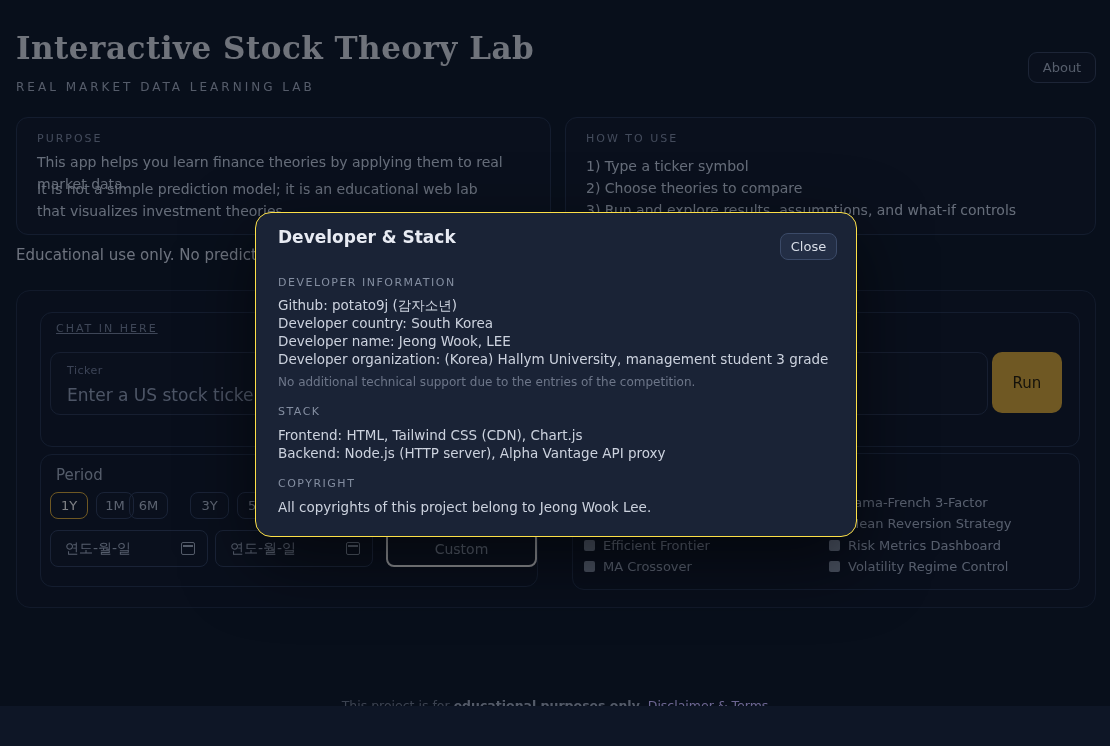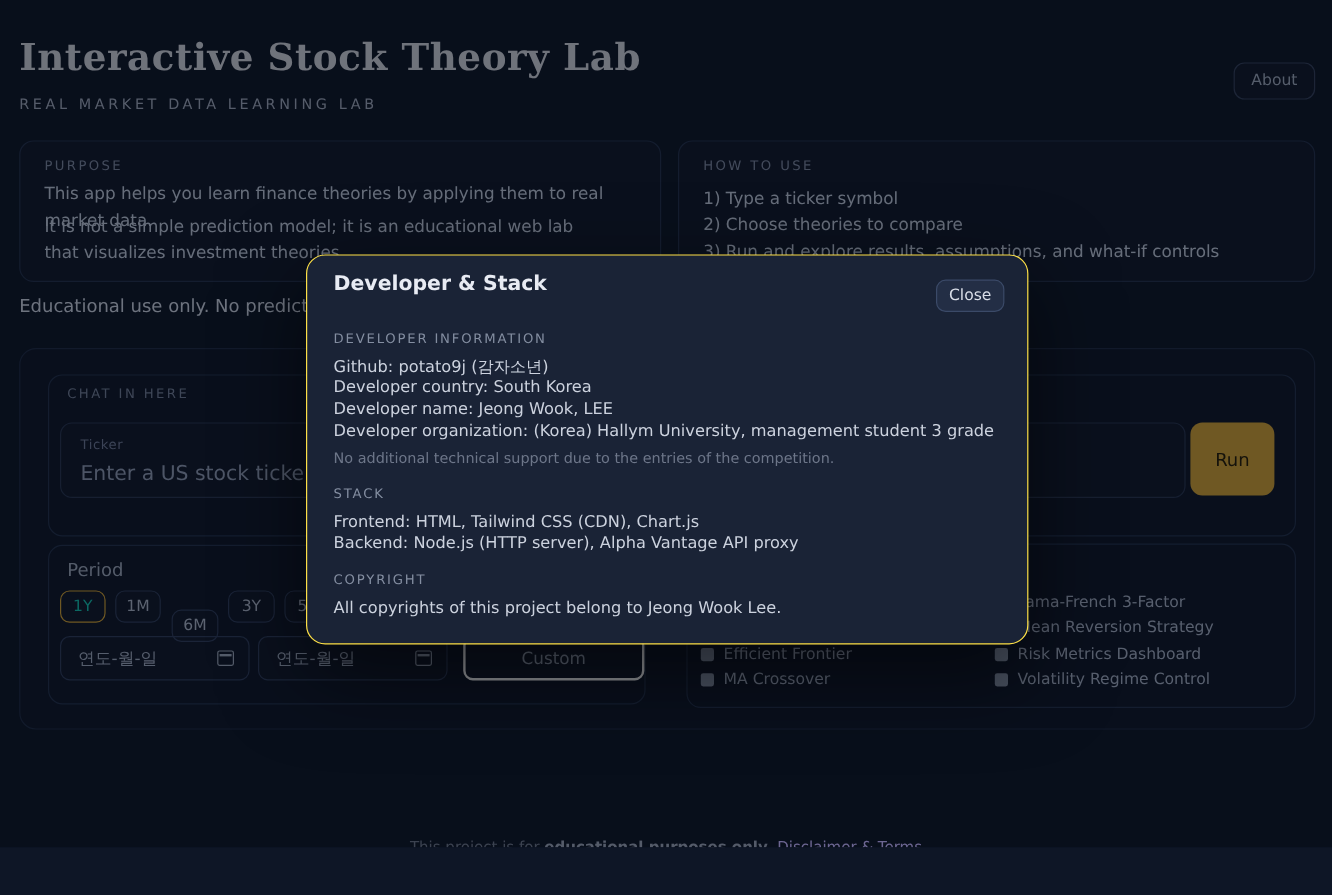--- a/index.html
+++ b/index.html
@@ -20,34 +20,34 @@
   .card-label{font-size:11px;letter-spacing:2px;color:#79839a;}
   .card-text{font-size:14px;color:#b9c2d2;line-height:22px;}
 
   .notice{left:16px;top:246px;font-size:15px;color:#c5ccd9;}
 
   
   .outer-panel{left:16px;top:290px;width:1078px;height:316px;border:1px solid #1f2b42;
                border-radius:14px;background:rgba(255,255,255,.008);}
   .chat-panel{left:40px;top:312px;width:1038px;height:133px;border:1px solid #233049;
               border-radius:12px;}
-  .chat-label{left:56px;top:322px;font-size:11px;letter-spacing:2px;color:#707b92;}
+  .chat-label{left:56px;top:322px;font-size:11px;letter-spacing:2px;color:#707b92;text-decoration:underline;}
   .ticker-box{left:50px;top:352px;width:936px;height:61px;border:1px solid #28344e;
               border-radius:10px;background:rgba(255,255,255,.01);cursor:text;}
   .ticker-label{left:66px;top:363px;font-size:11px;letter-spacing:.5px;color:#6b7590;}
   .ticker-ph{left:66px;top:384px;font-size:17px;color:#8b96ad;}
   .run-btn{left:992px;top:352px;width:70px;height:61px;border-radius:10px;background:#c99b33;
            color:#241c08;font-size:15px;display:flex;align-items:center;justify-content:center;cursor:pointer;}
 
   .period-panel{left:40px;top:454px;width:496px;height:131px;border:1px solid #233049;border-radius:12px;}
   .period-label{left:56px;top:466px;font-size:15px;color:#98a2b4;}
   .chip{top:492px;height:27px;border:1px solid #2e3b58;border-radius:8px;font-size:13px;
         color:#a7b0c2;display:flex;align-items:center;justify-content:center;cursor:pointer;
         background:rgba(255,255,255,.012);box-sizing:border-box;}
-  .chip.active{border-color:#c99b33;color:#14b8a6;}
+  .chip.active{border-color:#c99b33;color:#e5e5e5;}
   .date-box{top:530px;width:158px;height:37px;border:1px solid #2e3b58;border-radius:8px;
             display:flex;align-items:center;box-sizing:border-box;padding:0 12px 0 14px;
             font-size:14px;color:#9aa4b8;cursor:pointer;background:rgba(255,255,255,.012);}
   .date-box .txt{flex:1;}
   .cal{width:12px;height:11px;border:1.5px solid #98a2b4;border-radius:2px;position:relative;}
   .cal::before{content:"";position:absolute;left:1px;right:1px;top:2px;height:1.5px;background:#98a2b4;}
   .custom-btn{left:386px;top:530px;width:151px;height:37px;border:2px solid #ffffff;border-radius:8px;
               font-size:14px;color:#98a2b4;display:flex;align-items:center;justify-content:center;
               cursor:pointer;background:rgba(255,255,255,.012);box-sizing:border-box;text-align:right;}
 
@@ -106,21 +106,21 @@
   <div class="abs ticker-box">
     <div class="abs ticker-label" style="left:16px;top:11px;">Ticker</div>
     <div class="abs ticker-ph" style="left:16px;top:32px;">Enter a US stock ticker (</div>
   </div>
   <div class="abs run-btn">Run</div>
 
   <div class="abs period-panel"></div>
   <div class="abs period-label">Period</div>
   <div class="abs chip active" style="left:50px;width:38px;">1Y</div>
   <div class="abs chip" style="left:96px;width:38px;">1M</div>
-  <div class="abs chip" style="left:143px;width:39px;margin-top:16px;">6M</div>
+  <div class="abs chip" style="left:129px;width:39px;">6M</div>
   <div class="abs chip" style="left:190px;width:39px;">3Y</div>
   <div class="abs chip" style="left:237px;width:38px;">5Y</div>
 
   <div class="abs date-box" style="left:50px;">
     <span class="txt">연도-월-일</span>
     <span class="cal"></span>
   </div>
   <div class="abs date-box" style="left:215px;">
     <span class="txt">연도-월-일</span>
     <span class="cal"></span>

